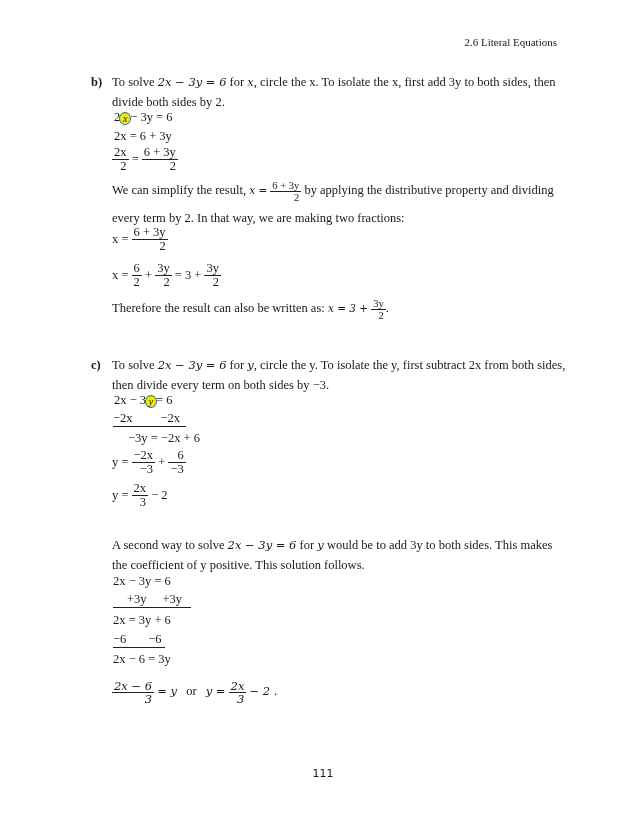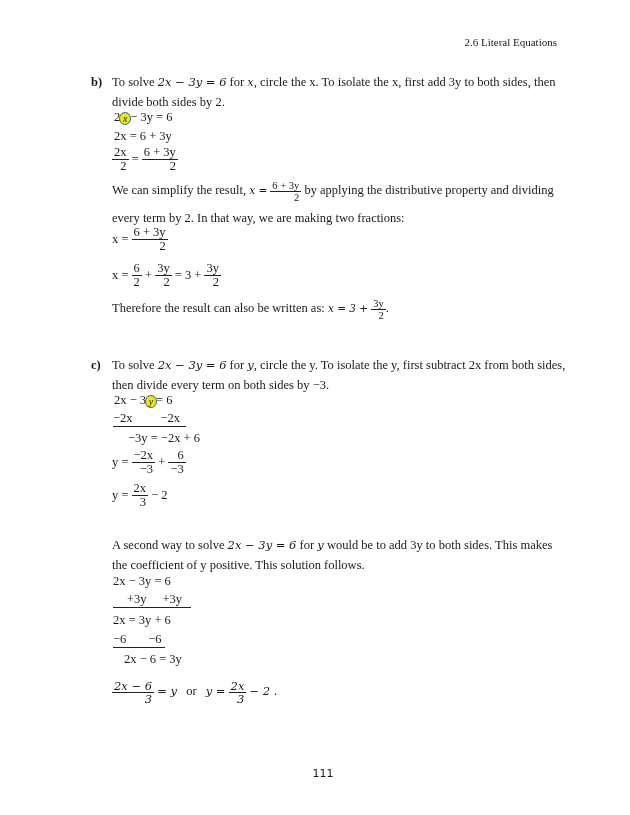--- a/index.html
+++ b/index.html
@@ -110,21 +110,21 @@
 <div class="abs line" style="left:112px;top:558px;">the coefficient of y positive. This solution follows.</div>
 
 <div class="abs line mi" style="left:113px;top:574px;">2x − 3y = 6</div>
 <div class="abs line mi ruled" style="left:113px;top:592px;width:78px;">
   <span style="display:inline-block;width:14px;"></span><span>+3y</span><span style="display:inline-block;width:16px;"></span><span>+3y</span>
 </div>
 <div class="abs line mi" style="left:113px;top:613px;">2x = 3y + 6</div>
 <div class="abs line mi ruled" style="left:113px;top:632px;width:52px;">
   <span>−6</span><span style="display:inline-block;width:22px;"></span><span>−6</span>
 </div>
-<div class="abs line mi" style="left:124px;top:652px;">2x − 6 = 3y</div>
+<div class="abs line mi" style="left:113px;top:652px;">2x − 6 = 3y</div>
 
 <div class="abs line" style="left:112px;top:680px;">
   <span class="frac m"><span class="num">2x − 6</span><span class="den">3</span></span>
   <span class="m">= y</span>
   <span style="display:inline-block;width:6px;"></span><span>or</span><span style="display:inline-block;width:6px;"></span>
   <span class="m">y =</span>
   <span class="frac m"><span class="num">2x</span><span class="den">3</span></span>
   <span class="m">− 2 .</span>
 </div>
 

